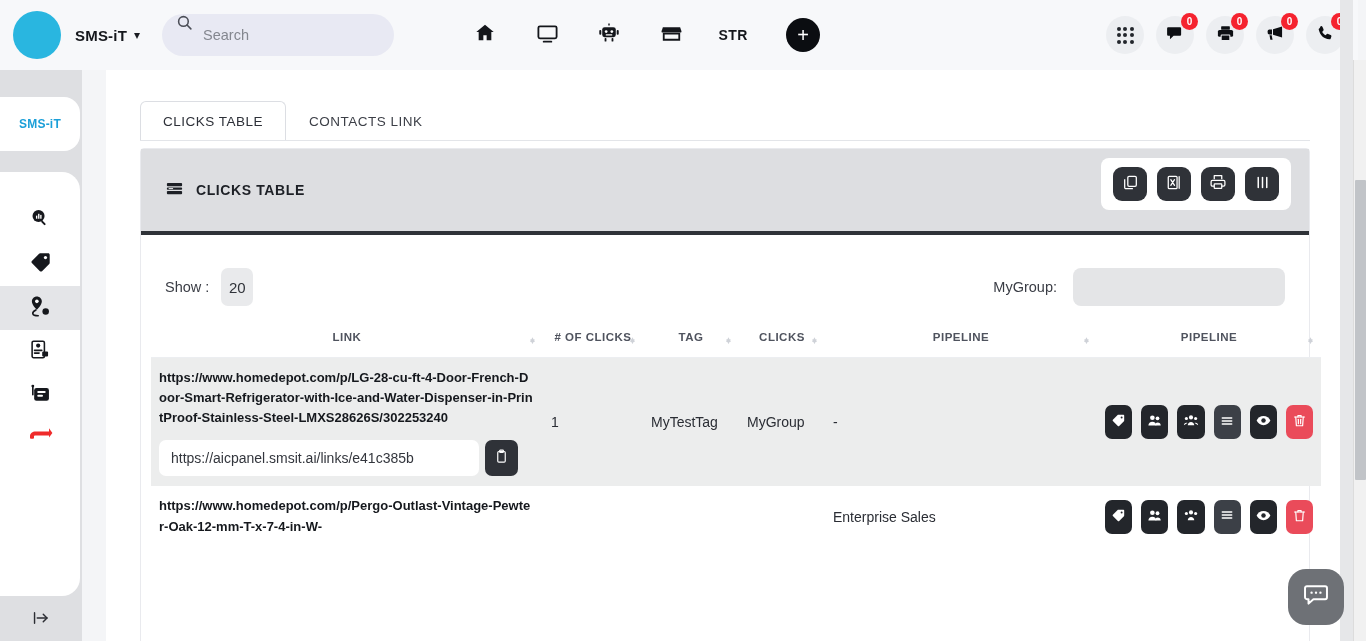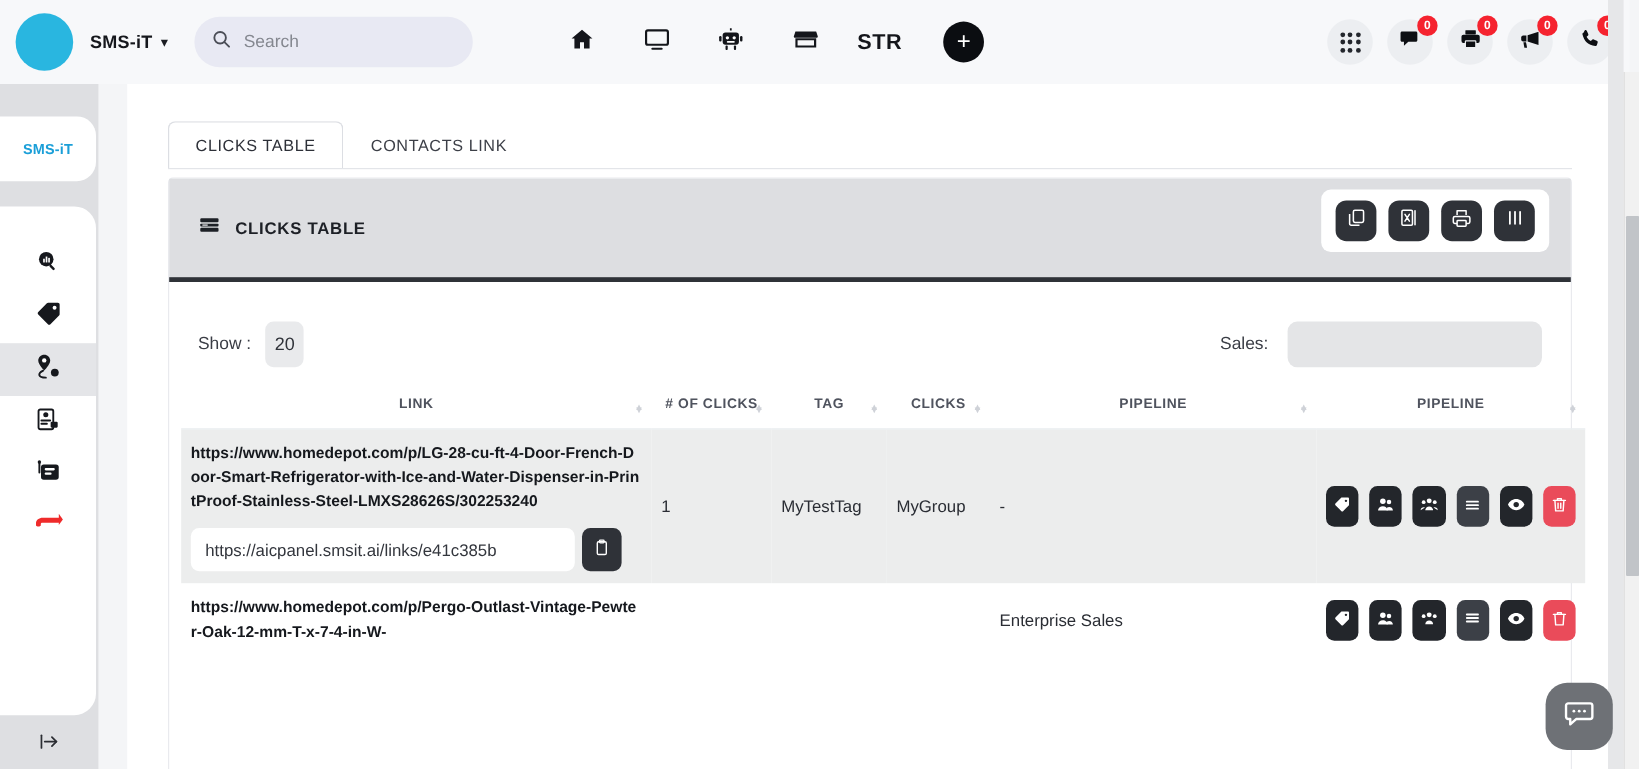--- a/index.html
+++ b/index.html
@@ -25,36 +25,36 @@
   .brand-name {
     margin-left: 14px; font-size: 15px; font-weight: bold; color: #15171c;
     letter-spacing: .2px;
   }
   .brand-caret {
     margin-left: 7px; color: #1b1d22; font-size: 12px; line-height: 1;
   }
   .search-wrap {
     margin-left: 22px; width: 232px; height: 42px;
     background: #e8e9f3; border-radius: 21px;
-    display: flex; align-items: center; padding: 0 14px;
+    display: flex; padding: 0 14px;
   }
   .search-wrap svg { flex: none; }
   .search-input {
     border: 0; outline: 0; background: transparent; margin-left: 10px;
     font-size: 14.5px; color: #4a4d57; width: 100%;
     font-family: "Liberation Sans", sans-serif;
   }
   .search-input::placeholder { color: #84878f; }
 
   .nav-center { display: flex; align-items: center; margin-left: 60px; }
   .nav-item {
     width: 62px; height: 44px; display: flex; align-items: center;
     justify-content: center; cursor: pointer; color: #14161b;
   }
-  .nav-item.txt { font-size: 18px; font-weight: bold; letter-spacing: .4px; }
+  .nav-item.txt { font-size: 14px; font-weight: bold; letter-spacing: .4px; }
   .plus-btn {
     width: 34px; height: 34px; border-radius: 50%; background: #0b0d11;
     color: #fff; display: flex; align-items: center; justify-content: center;
     font-size: 20px; line-height: 1; margin-left: 22px; cursor: pointer;
     font-weight: 300;
   }
 
   .nav-right { display: flex; align-items: center; margin-left: auto; margin-right: 14px; }
   .round-btn {
     width: 38px; height: 38px; border-radius: 50%; background: #eceef1;
@@ -480,21 +480,21 @@
       </div>
     </div>
 
     <div class="controls">
       <span class="show-label">Show :</span>
       <select class="show-select">
         <option>20</option>
       </select>
 
       <div class="search-block">
-        <span class="search-label">Sales:</span>
+        <span class="search-label">MyGroup:</span>
         <input class="table-search" placeholder="" style="">
       </div>
     </div>
 
     <div class="tbl-wrap">
       <table class="tbl">
         <colgroup>
           <col style="width:392px">
             <col style="width:100px">
             <col style="width:96px">

